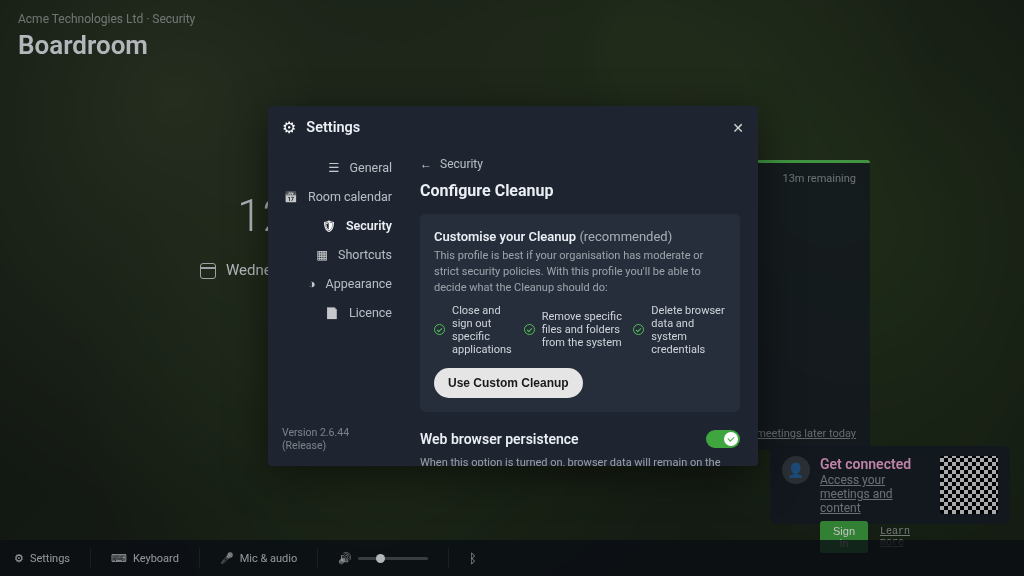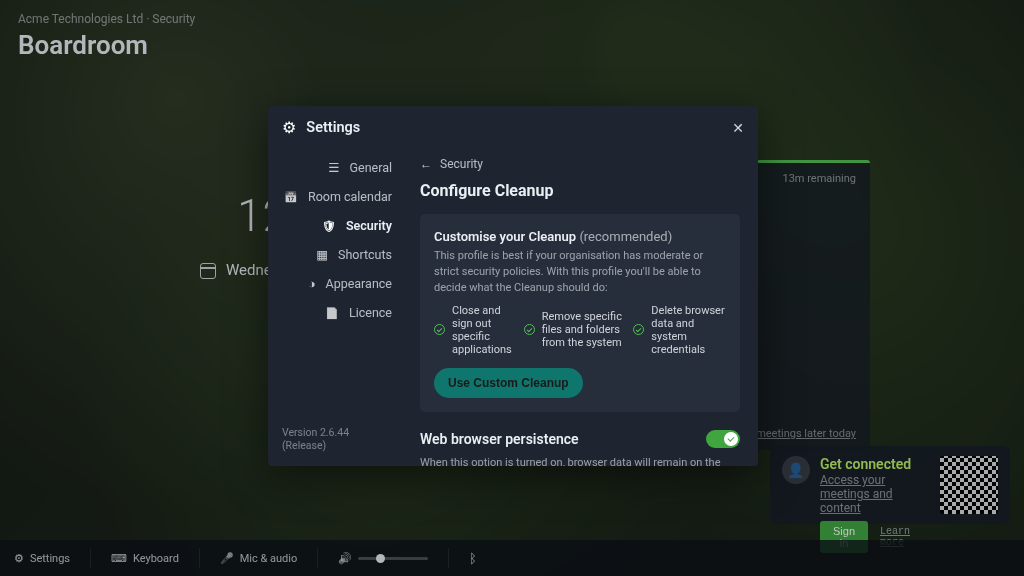--- a/index.html
+++ b/index.html
@@ -48,21 +48,21 @@
   .meetings .badge { display:inline-block; background:#3fa63f; color:#fff; padding:4px 10px; border-radius:4px; font-size:12px; margin-top:20px;}
   .meetings .later { position:absolute; bottom:10px; right:14px; font-size:11px; color:rgba(235,239,244,0.5); text-decoration:underline;}
   .meetings .m2 { margin-top:40px; opacity:0.85;}
   
   .connected {
     position:absolute; right:14px; bottom:52px; width:240px; height:78px;
     background: rgba(20,26,36,0.85); border-radius:6px; padding:10px 12px;
     display:flex; gap:10px; align-items:flex-start;
   }
   .connected .ava { width:28px; height:28px; border-radius:50%; background:rgba(235,239,244,0.15); display:flex; align-items:center;justify-content:center; font-size:14px; color:rgba(235,239,244,0.6);}
-  .connected .ctitle { font-size:14px; font-weight:600; color:#bef264;}
+  .connected .ctitle { font-size:14px; font-weight:600; color:#f9a8d4;}
   .connected .csub { font-size:12px; color:rgba(235,239,244,0.55); margin-top:1px;text-decoration:underline;}
   .connected .actions { margin-top:6px; display:flex; gap:12px; align-items:center;}
   .connected .signin { background:#3fa63f; color:#fff; border:none; padding:4px 10px; font-size:11px; border-radius:3px; cursor:pointer;}
   .connected .learn { font-size:10px; color:rgba(235,239,244,0.6); text-decoration:underline;font-family:Liberation Mono, monospace;}
   .qr { width:58px; height:58px; background:
     repeating-linear-gradient(0deg, #111 0 4px, #eee 4px 8px),
     repeating-linear-gradient(90deg, #111 0 4px, #eee 4px 8px);
     background-blend-mode: difference; margin-left:auto; border-radius:2px;}
   
   .bottom {
@@ -94,21 +94,21 @@
   .crumb { display:flex; align-items:center; gap:8px; font-size:12px; color:rgba(235,239,244,0.75); cursor:pointer;}
   .panel h2 { font-size:16px; font-weight:700; margin-top:10px; margin-bottom:14px;}
   .card { background:#262e3b; border-radius:5px; padding:12px 14px 14px; }
   .card .ctitle { font-size:13px; font-weight:600;}
   .card .crec { font-weight:400; color:rgba(235,239,244,0.65);}
   .card .cdesc { font-size:11px; color:rgba(235,239,244,0.6); margin-top:3px; line-height:1.45;}
   .bullets { margin-top:8px; display:flex; flex-direction:row; gap:5px;}
   .bullets .b { display:flex; align-items:center; gap:7px; font-size:11px; color:rgba(235,239,244,0.85);}
   .chk { width:11px; height:11px; border:1.3px solid #52c152; border-radius:50%; position:relative; flex-shrink:0;}
   .chk::after{content:"";position:absolute;left:2px;top:2.5px;width:4px;height:2px;border-left:1.3px solid #52c152;border-bottom:1.3px solid #52c152;transform:rotate(-45deg);}
-  .primary-btn { margin-top:12px; background:#0f766e; color:#1a1a1a; border:none; padding:8px 14px; font-size:12px; font-weight:600; border-radius:15px; cursor:pointer;}
+  .primary-btn { margin-top:12px; background:#e5e5e5; color:#1a1a1a; border:none; padding:8px 14px; font-size:12px; font-weight:600; border-radius:15px; cursor:pointer;}
   .section { margin-top:18px;}
   .section-head { display:flex; align-items:center; justify-content:space-between;}
   .section-head .stitle { font-size:14px; font-weight:600;}
   .toggle { width:34px; height:18px; background:#3fa63f; border-radius:10px; position:relative; cursor:pointer;}
   .toggle .knob { position:absolute; right:2px; top:2px; width:14px; height:14px; background:#fff; border-radius:50%; display:flex;align-items:center;justify-content:center;}
   .toggle .knob::after{content:"";width:5px;height:3px;border-left:1.5px solid #3fa63f;border-bottom:1.5px solid #3fa63f;transform:rotate(-45deg) translate(0.5px,-0.5px);}
   .section .sdesc { font-size:11px; color:rgba(235,239,244,0.6); margin-top:7px; line-height:1.5;}
   
   .i-gear::before{content:"⚙";}
   .i-list::before{content:"☰";}

